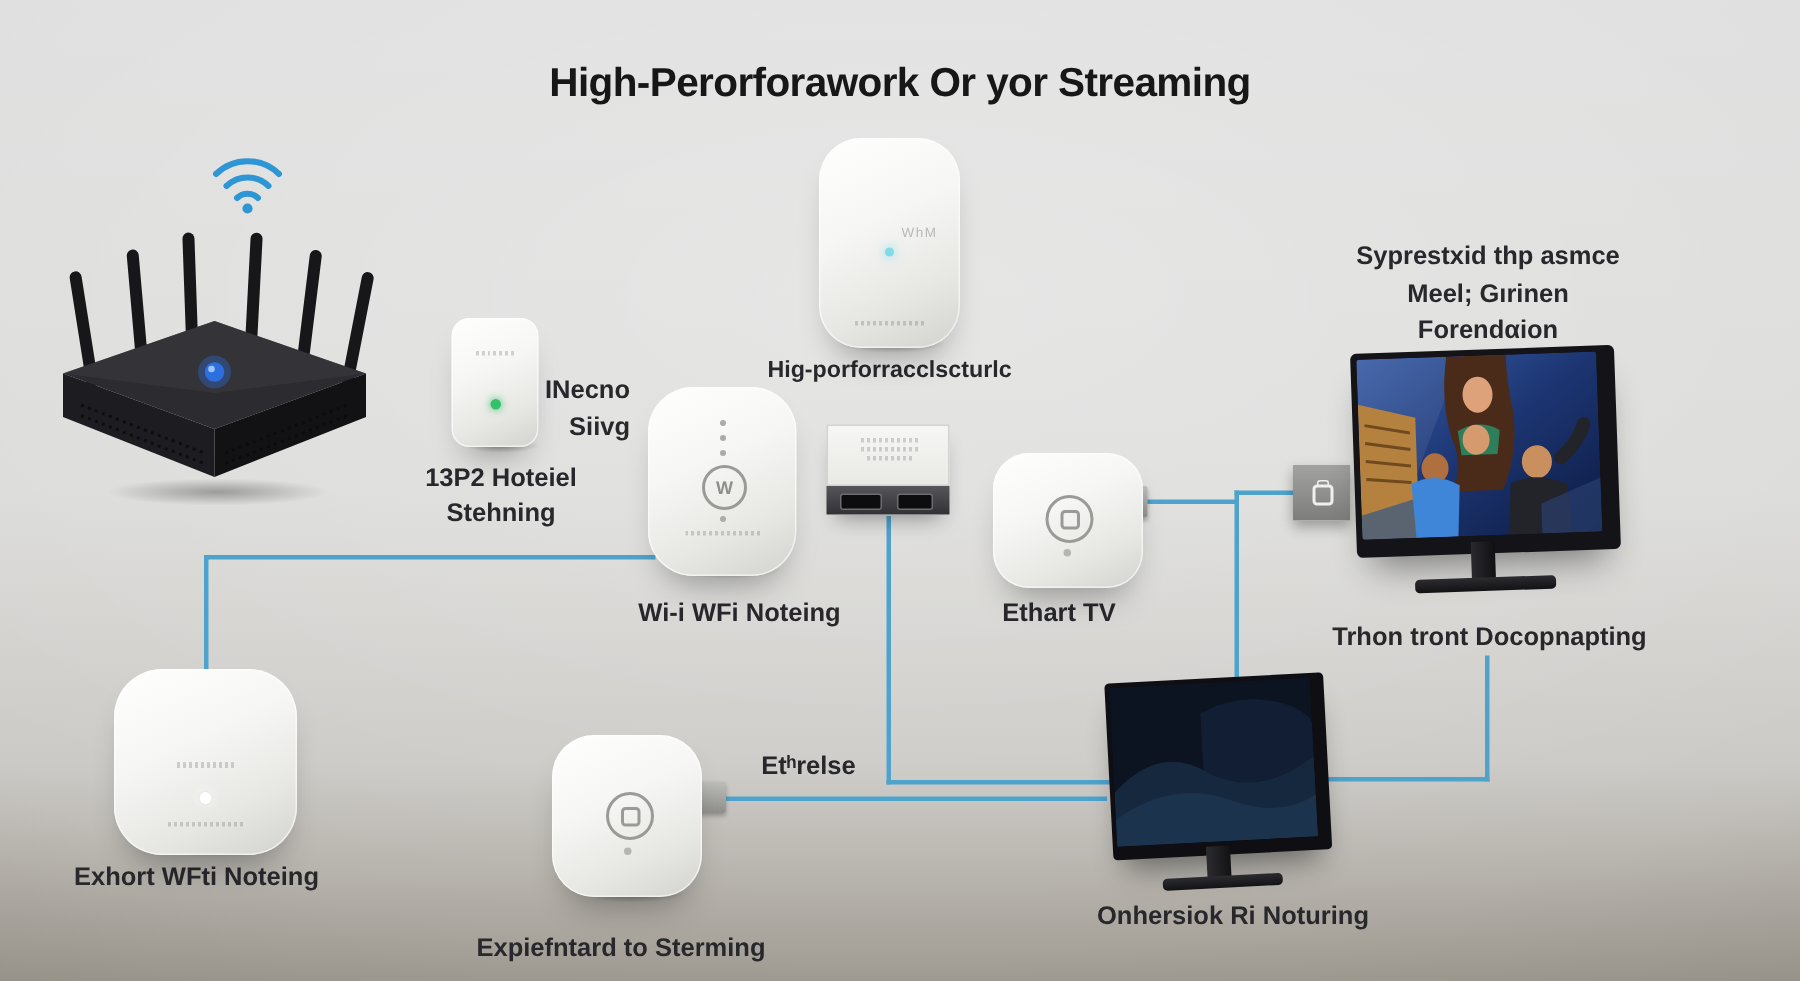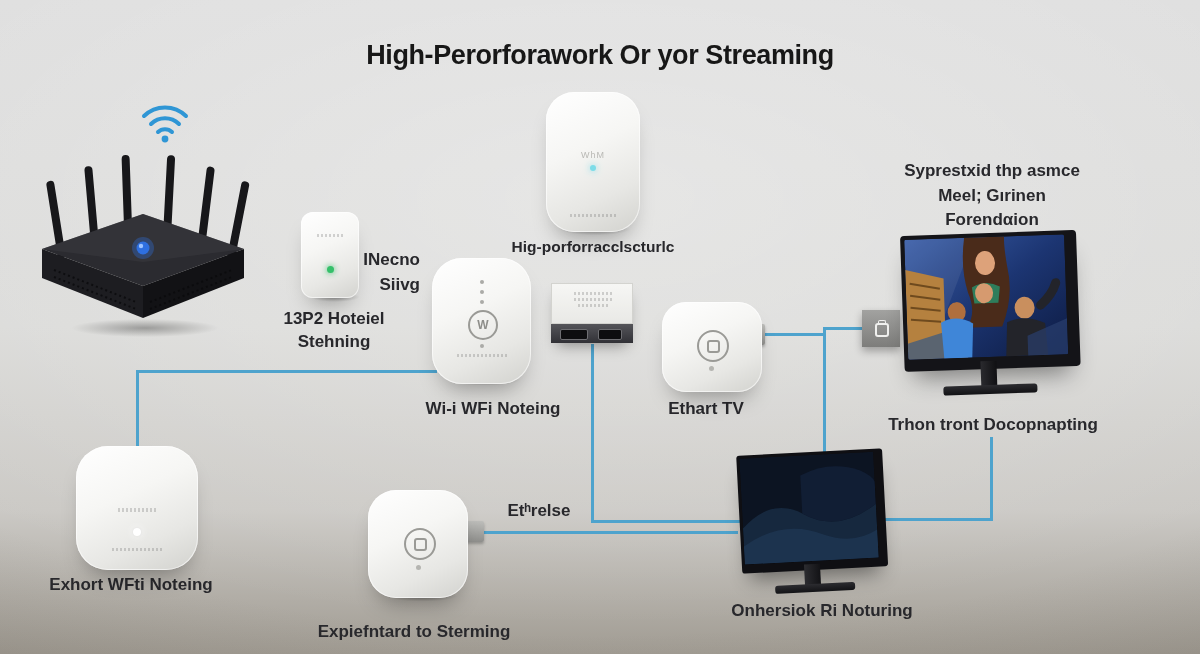--- a/index.html
+++ b/index.html
@@ -103,21 +103,21 @@
     <span>INecno</span><br>
     <span>Siivg</span>
   </div>
   <div class="cap" style="left:278px;top:307px;width:112px;">
     <span>13P2 Hoteiel</span><br>
     <span>Stehning</span>
   </div>
 
   <div class="shadow" style="left:545px;top:220px;width:100px;height:18px;"></div>
   <div class="dev white-dev" style="left:546px;top:92px;width:94px;height:140px;border-radius:28px;">
-    <div style="position:absolute;left:0;top:58px;width:94px;text-align:center;font-size:9px;color:#b9b9b5;letter-spacing:1px;">WhM</div>
+    <div style="position:absolute;left:0;top:58px;width:94px;text-align:center;font-size:9px;color:#b9b9b5;letter-spacing:1px;padding-left:20px;">WhM</div>
     <div class="led" style="left:44px;top:73px;width:6px;height:6px;background:#7ddce8;box-shadow:0 0 7px #7ddce8;"></div>
     <div class="fineprint" style="left:24px;top:122px;width:46px;height:3px;"></div>
   </div>
   <div class="cap" style="left:502px;top:235px;width:182px;font-size:15.5px;">Hig-porforracclscturlc</div>
 
   <div class="shadow" style="left:435px;top:372px;width:100px;height:16px;"></div>
   <div class="dev white-dev" style="left:432px;top:258px;width:99px;height:126px;border-radius:30px;">
     <div class="led" style="left:48px;top:22px;width:4px;height:4px;background:#ababa7;"></div>
     <div class="led" style="left:48px;top:32px;width:4px;height:4px;background:#ababa7;"></div>
     <div class="led" style="left:48px;top:42px;width:4px;height:4px;background:#ababa7;"></div>

